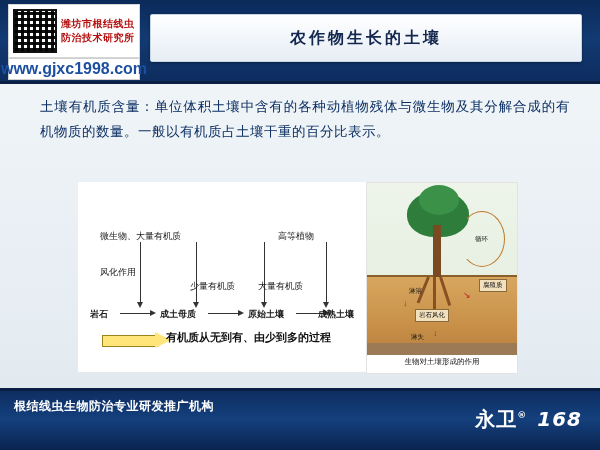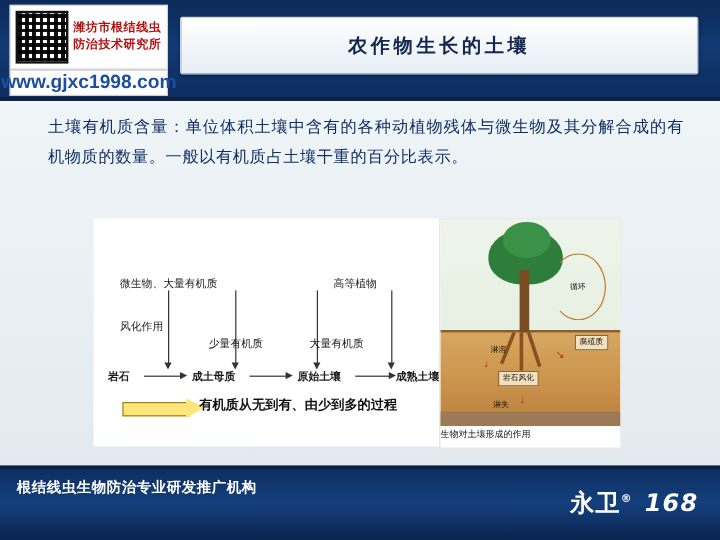--- a/index.html
+++ b/index.html
@@ -48,21 +48,21 @@
   .ground{position:absolute;left:0;top:92px;width:100%;height:80px;background:linear-gradient(180deg,#d8a860 0%,#c9914a 60%,#b87f3c 100%);}
   .groundline{position:absolute;left:0;top:92px;width:100%;height:2px;background:#8a5f2a;}
   .rock{position:absolute;left:0;top:160px;width:100%;height:12px;background:#9b7a55;}
   .trunk{position:absolute;left:66px;top:42px;width:8px;height:52px;background:#7a4a22;}
   .canopy{position:absolute;left:40px;top:8px;width:62px;height:46px;background:#2e7d3a;border-radius:50% 50% 45% 45%;}
   .canopy2{position:absolute;left:52px;top:2px;width:40px;height:30px;background:#3a9147;border-radius:50%;}
   .root{position:absolute;background:#8a4f22;transform-origin:top center;}
   .cap{position:absolute;font-size:6.5px;color:#111;font-family:"DejaVu Sans","Liberation Sans",sans-serif;white-space:nowrap;}
   .cap-box{position:absolute;background:#f3e0bd;border:1px solid #8a6a3a;font-size:6.5px;color:#111;padding:1px 3px;white-space:nowrap;font-family:"DejaVu Sans","Liberation Sans",sans-serif;}
   .redarrow{position:absolute;color:#c02020;font-size:9px;line-height:9px;}
-  .right-caption{position:absolute;left:0;top:174px;width:100%;text-align:left;font-size:7.5px;color:#111;font-family:Liberation Mono, monospace;}
+  .right-caption{position:absolute;left:0;top:174px;width:100%;text-align:center;font-size:7.5px;color:#111;font-family:Liberation Mono, monospace;}
   .cycle-arc{position:absolute;left:92px;top:28px;width:44px;height:54px;border:1.5px solid #c07a2a;border-left-color:transparent;border-radius:50%;}
 
   
   .bottombar{position:absolute;left:0;bottom:0;width:600px;height:62px;background:linear-gradient(180deg,#0d2c5e 0%,#14407d 50%,#0b2450 100%);}
   .bottombar:before{content:"";position:absolute;left:0;top:0;width:100%;height:3px;background:#0a1f43;}
   .bl1{position:absolute;left:14px;top:10px;color:#fff;font-size:12px;font-weight:bold;font-family:"DejaVu Sans","Liberation Sans",sans-serif;letter-spacing:0.5px;}
   .bl2{position:absolute;left:14px;top:32px;color:#fff;font-size:12px;font-weight:bold;font-family:"DejaVu Sans","Liberation Sans",sans-serif;letter-spacing:0.5px;}
   .bl2 .brand{color:#ffd24d;font-size:16px;}
   .brandmark{position:absolute;right:18px;top:18px;color:#fff;font-size:20px;font-weight:bold;font-family:"DejaVu Sans","Liberation Sans",sans-serif;letter-spacing:1px;}
   .brandmark .num{color:#fff;margin-left:10px;font-style:italic;}
@@ -104,36 +104,36 @@
       <div class="vline" style="left:62px;top:60px;height:62px;"></div>
       <div class="arrowd" style="left:59px;top:120px;"></div>
       <div class="vline" style="left:118px;top:60px;height:62px;"></div>
       <div class="arrowd" style="left:115px;top:120px;"></div>
       <div class="vline" style="left:186px;top:60px;height:62px;"></div>
       <div class="arrowd" style="left:183px;top:120px;"></div>
       <div class="vline" style="left:248px;top:60px;height:62px;"></div>
       <div class="arrowd" style="left:245px;top:120px;"></div>
 
       <div class="lbl" style="left:22px;top:84px;">风化作用</div>
-      <div class="lbl" style="left:96px;top:98px;">少量有机质</div>
+      <div class="lbl" style="left:112px;top:98px;">少量有机质</div>
       <div class="lbl" style="left:180px;top:98px;">大量有机质</div>
 
       <div class="lbl b" style="left:12px;top:126px;">岩石</div>
       <div class="hline" style="left:42px;top:131px;width:32px;"></div>
       <div class="arrowr" style="left:72px;top:128px;"></div>
 
       <div class="lbl b" style="left:82px;top:126px;">成土母质</div>
       <div class="hline" style="left:130px;top:131px;width:32px;"></div>
       <div class="arrowr" style="left:160px;top:128px;"></div>
 
       <div class="lbl b" style="left:170px;top:126px;">原始土壤</div>
       <div class="hline" style="left:218px;top:131px;width:30px;"></div>
       <div class="arrowr" style="left:246px;top:128px;"></div>
 
-      <div class="lbl b" style="left:252px;top:126px;">成熟土壤</div>
+      <div class="lbl b" style="left:240px;top:126px;">成熟土壤</div>
 
       <div class="big-arrow">
         <div class="shaft"></div>
           <div class="head"></div>
       </div>
       <div class="proc-text">有机质从无到有、由少到多的过程</div>
     </div>
 
     <div class="right-diagram">
       <div class="sky"></div>

